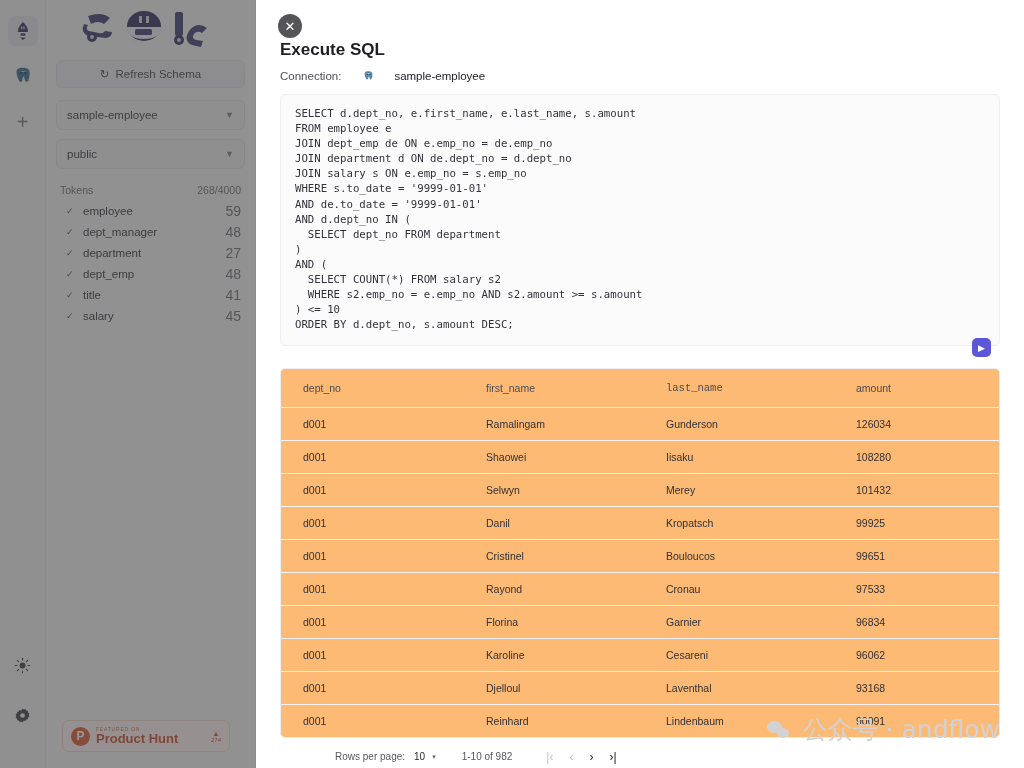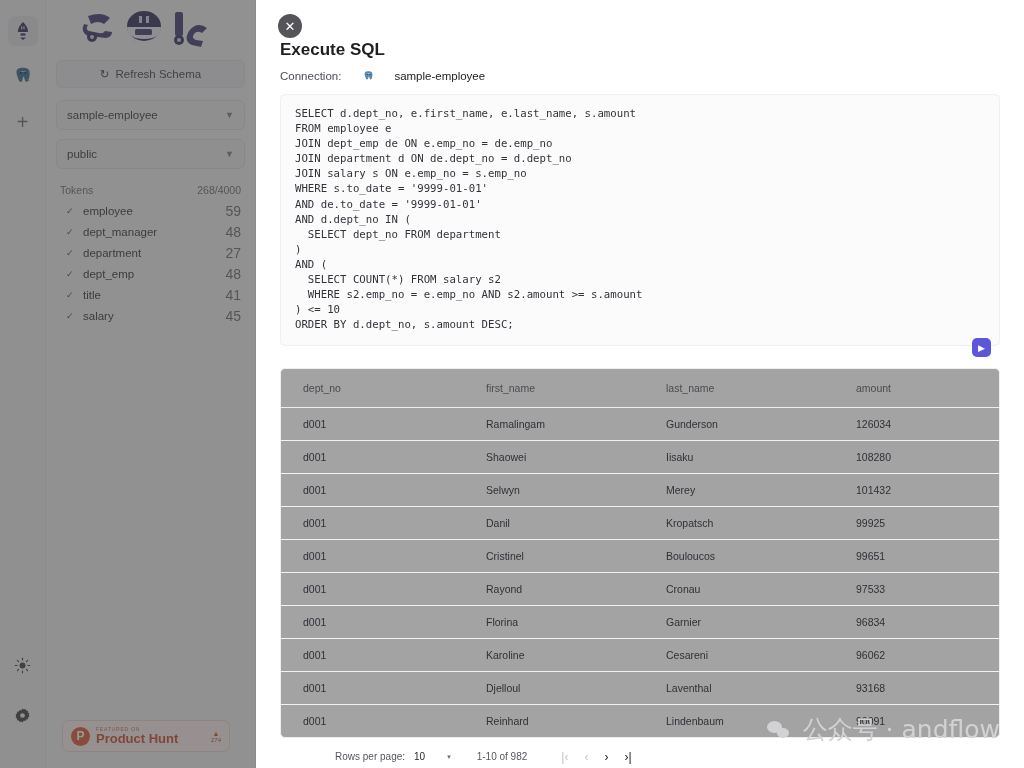--- a/index.html
+++ b/index.html
@@ -147,44 +147,44 @@
     position: absolute; right: 8px; bottom: -12px;
     width: 19px; height: 19px; border-radius: 5px;
     background: #5b57d8; color: #fff;
     display: flex; align-items: center; justify-content: center;
     font-size: 9px;
   }
 
   .result-card {
     margin: 22px 10px 0 10px;
     border: 1px solid #eeeef0; border-radius: 5px;
-    background: #a3a3a3; overflow: hidden;
+    background: #fdba74; overflow: hidden;
   }
   table.res { width: 100%; border-collapse: collapse; table-layout: fixed; }
   table.res th {
     text-align: left; font-weight: normal;
     font-size: 10.5px; color: #4b4b53;
     padding: 12px 0 12px 22px; height: 38px;
     border-bottom: 1px solid #eeeef0;
   }
   table.res td {
     font-size: 10.5px; color: #303038;
     padding: 10px 0 10px 22px; height: 31px;
     border-bottom: 1px solid #f2f2f4;
   }
   table.res tr:last-child td { border-bottom: none; }
-  .c0 { width: 183px; } .c1 { width: 180px; } .c2 { width: 190px; } .c3 { width: auto; }
+  .c0 { width: 183px; } .c1 { width: 180px; } .c2 { width: 190px; font-family: Liberation Mono, monospace; } .c3 { width: auto; }
 
   .pager {
     display: flex; align-items: center; gap: 0;
     margin: 12px 10px 0 10px;
     font-size: 10px; color: #55555d;
   }
   .pg-label { margin-left: 12px; padding-left: 43px; }
-  .pg-rows { margin-left: 9px; display: flex; align-items: center; gap: 22px; color:#25252b; }
+  .pg-rows { margin-left: 9px; display: flex; align-items: center; gap: 7px; color:#25252b; }
   .pg-caret { font-size: 7px; color:#6b6b73; }
   .pg-range { margin-left: 26px; }
   .pg-btns { display: flex; align-items: center; gap: 16px; margin-left: 34px; }
   .pg-btn { font-size: 12px; color: #23232a; }
   .pg-btn.dis { color: #c3c3c9; }
 
   
   .wm {
     position: absolute; right: 24px; bottom: 22px;
     display: flex; align-items: center; gap: 10px;

